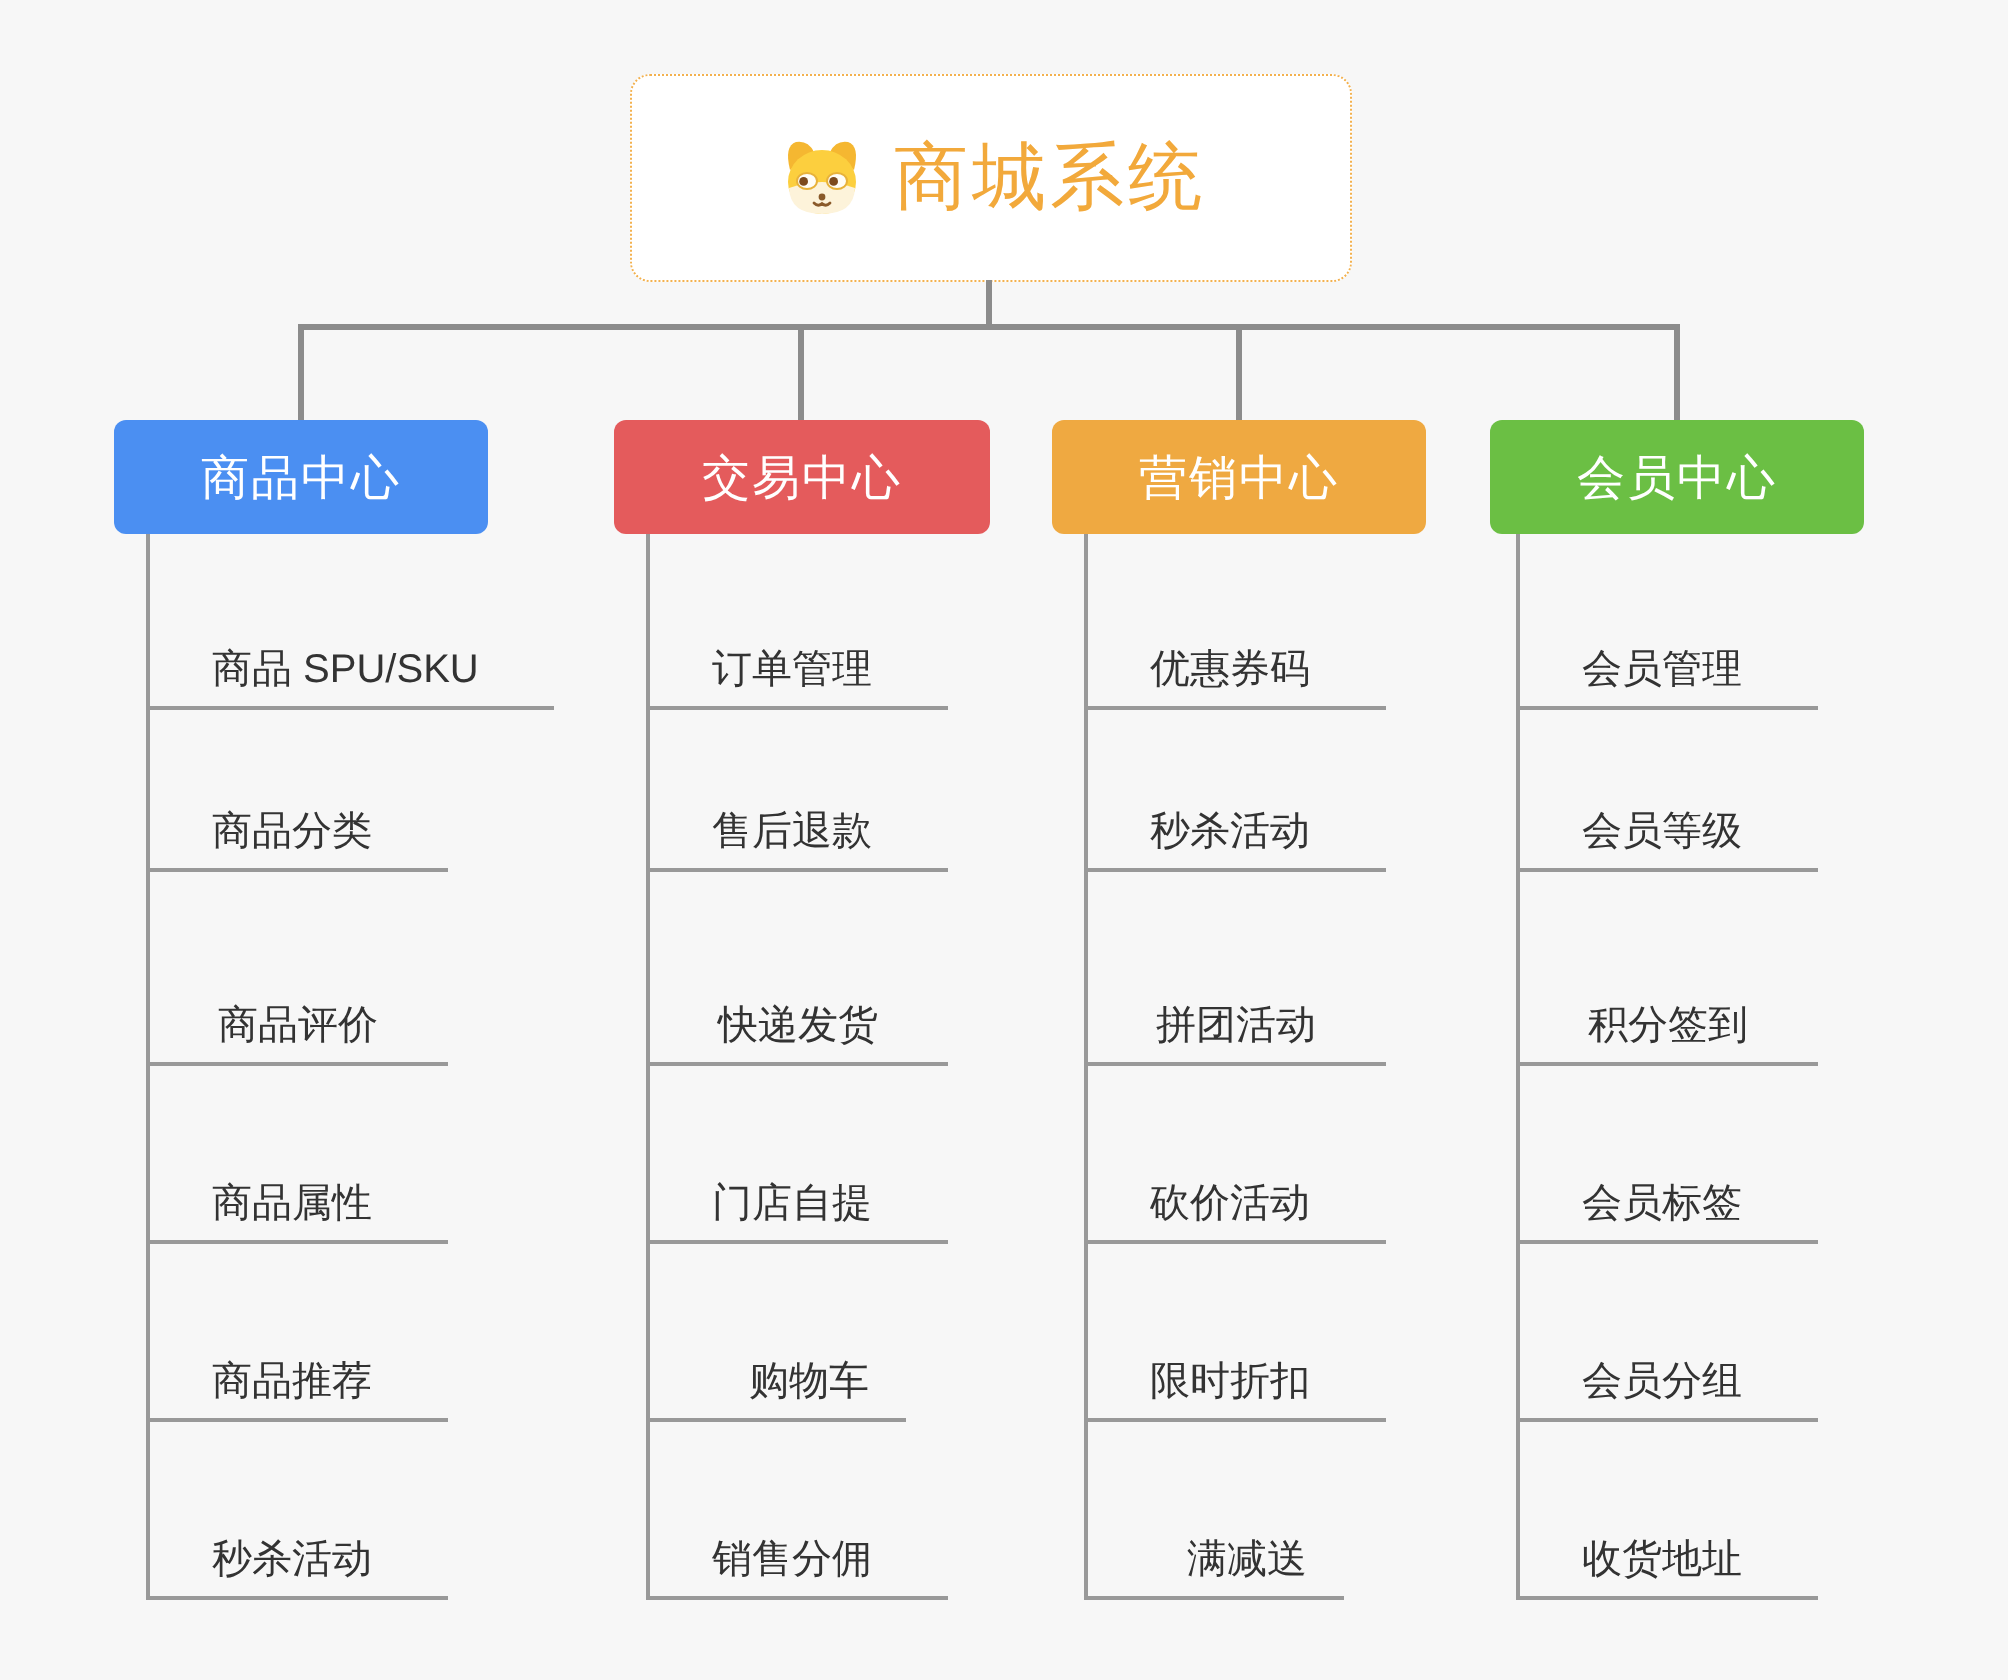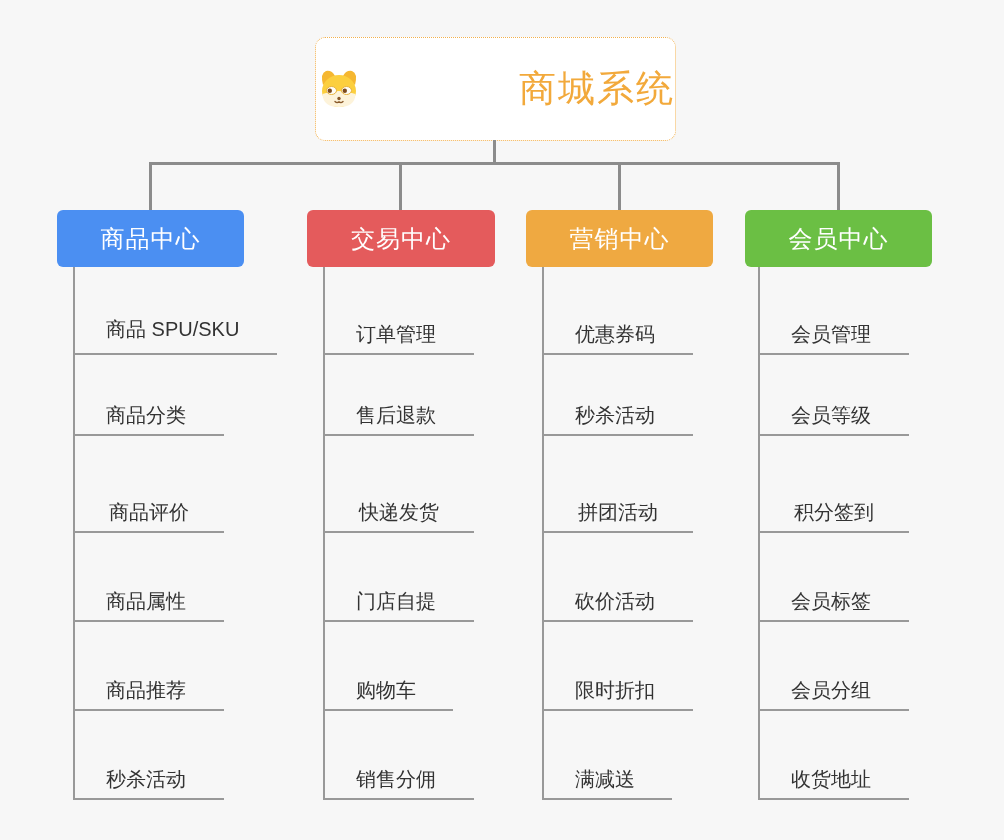--- a/index.html
+++ b/index.html
@@ -8,21 +8,21 @@
     background:#f7f7f7;
     font-family:"Liberation Sans","DejaVu Sans",sans-serif;
     position:relative;overflow:hidden;
   }
   .stage{position:absolute;inset:0;}
 
   
   .root-node{
     position:absolute;left:315px;top:37px;width:361px;height:104px;
     background:#ffffff;border:1px dotted #f3b14e;border-radius:10px;
-    display:flex;align-items:center;justify-content:space-between;gap:13px;
+    display:flex;align-items:center;justify-content:center;gap:13px;
     box-sizing:border-box;
   }
   .root-title{
     font-size:37px;letter-spacing:2px;color:#f2a93b;font-weight:400;
     white-space:nowrap;
   }
 
   
   .tc{position:absolute;background:#8c8c8c;}
   .tc-root-stub{left:493px;top:140px;width:3px;height:24px;}
@@ -49,21 +49,21 @@
   .item{
     position:absolute;height:44px;box-sizing:border-box;
     border-bottom:2px solid #999999;
     padding-left:33px;padding-bottom:5px;
     display:flex;align-items:flex-end;
     font-size:20px;color:#333333;white-space:nowrap;
   }
   .c0{left:73px;} .c1{left:323px;} .c2{left:542px;} .c3{left:758px;}
   .r0{top:311px;} .r1{top:392px;} .r2{top:489px;padding-left:36px;}
   .r3{top:578px;} .r4{top:667px;} .r5{top:756px;}
-  .w-wide{width:204px;align-items:center;} .w-std{width:151px;} .w-short{width:130px;}
+  .w-wide{width:204px;} .w-std{width:151px;} .w-short{width:130px;justify-content:center;}
 </style>
 </head>
 <body>
 
 <div class="stage">
 
   <div class="root-node">
     <span style="display:inline-flex;">
       <svg width="46" height="42" viewBox="0 0 46 42" aria-hidden="true">
         <path d="M7,17 Q4,5 10,3 Q16,2 19,8 Z" fill="#f5b731"></path>

